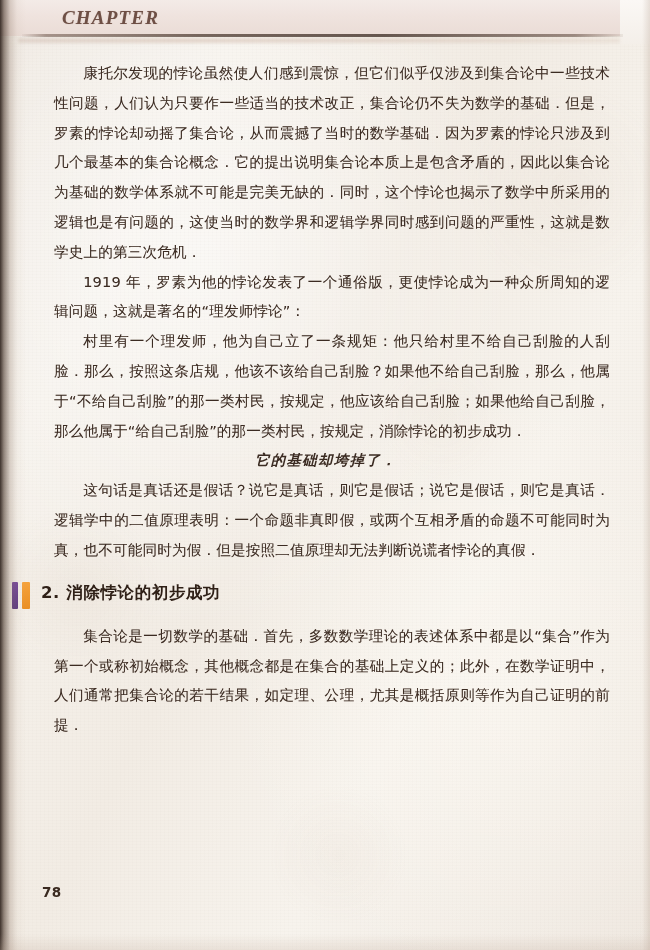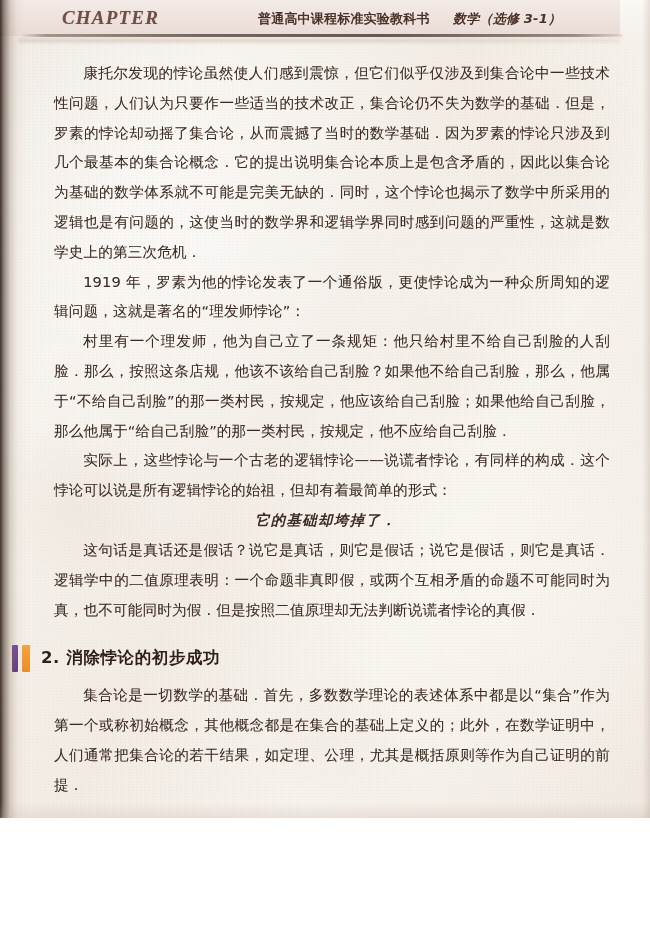--- a/index.html
+++ b/index.html
@@ -4,21 +4,21 @@
 <style>
   html, body {
     margin: 0;
     padding: 0;
     background: #ffffff;
   }
 
   #page {
     position: relative;
     width: 650px;
-    height: 818px;
+    height: 950px;
     overflow: hidden;
     background: #fef9c3;
     font-family: "Liberation Serif", "DejaVu Serif", serif;
   }
 
   
   .paper-base {
     position: absolute;
     inset: 0;
     background:
@@ -169,21 +169,20 @@
     text-align: center;
     letter-spacing: 1.4px;
   }
 
   
   .section-head {
     position: relative;
     margin: 17px 0 5px -30px;
     height: 34px;
     display: flex;
-    align-items: center;
   }
   .bar-purple {
     width: 6px;
     height: 27px;
     background: linear-gradient(180deg, #6f3f96, #53307a);
     border-radius: 1px;
     margin-right: 4px;
   }
   .bar-orange {
     width: 8px;
@@ -228,32 +227,26 @@
   <div class="paper-noise"></div>
   <div class="paper-blotch"></div>
 
   <div class="header-band"></div>
   <div class="header-band-right"></div>
   <div class="header-rule-soft"></div>
   <div class="header-rule"></div>
 
   <div class="chapter-word">CHAPTER</div>
 
-  <div class="header-title">
-    <span>普通高中课程标准实验教科书</span>
-    <span style="display:inline-block;width:14px"></span>
-    <span class="sub">数学（选修 3-1）</span>
-  </div>
 
   <div class="content">
 
     <p class="para indent">康托尔发现的悖论虽然使人们感到震惊，但它们似乎仅涉及到集合论中一些技术性问题，人们认为只要作一些适当的技术改正，集合论仍不失为数学的基础．但是，罗素的悖论却动摇了集合论，从而震撼了当时的数学基础．因为罗素的悖论只涉及到几个最基本的集合论概念．它的提出说明集合论本质上是包含矛盾的，因此以集合论为基础的数学体系就不可能是完美无缺的．同时，这个悖论也揭示了数学中所采用的逻辑也是有问题的，这使当时的数学界和逻辑学界同时感到问题的严重性，这就是数学史上的第三次危机．</p>
     <p class="para indent">1919 年，罗素为他的悖论发表了一个通俗版，更使悖论成为一种众所周知的逻辑问题，这就是著名的“理发师悖论”：</p>
-    <p class="para indent">村里有一个理发师，他为自己立了一条规矩：他只给村里不给自己刮脸的人刮脸．那么，按照这条店规，他该不该给自己刮脸？如果他不给自己刮脸，那么，他属于“不给自己刮脸”的那一类村民，按规定，他应该给自己刮脸；如果他给自己刮脸，那么他属于“给自己刮脸”的那一类村民，按规定，他不应给自己刮脸．</p>
-    <p class="para indent">实际上，这些悖论与一个古老的逻辑悖论——说谎者悖论，有同样的构成．这个悖论可以说是所有逻辑悖论的始祖，但却有着最简单的形式：</p>
+    <p class="para indent">村里有一个理发师，他为自己立了一条规矩：他只给村里不给自己刮脸的人刮脸．那么，按照这条店规，他该不该给自己刮脸？如果他不给自己刮脸，那么，他属于“不给自己刮脸”的那一类村民，按规定，他应该给自己刮脸；如果他给自己刮脸，那么他属于“给自己刮脸”的那一类村民，按规定，消除悖论的初步成功．</p>
 
     <p class="quote-line">它的基础却垮掉了．</p>
 
     <p class="para indent">这句话是真话还是假话？说它是真话，则它是假话；说它是假话，则它是真话．逻辑学中的二值原理表明：一个命题非真即假，或两个互相矛盾的命题不可能同时为真，也不可能同时为假．但是按照二值原理却无法判断说谎者悖论的真假．</p>
 
     <div class="section-head">
       <div class="bar-purple"></div>
       <div class="bar-orange"></div>
       <div class="section-title">2. 消除悖论的初步成功</div>
     </div>

